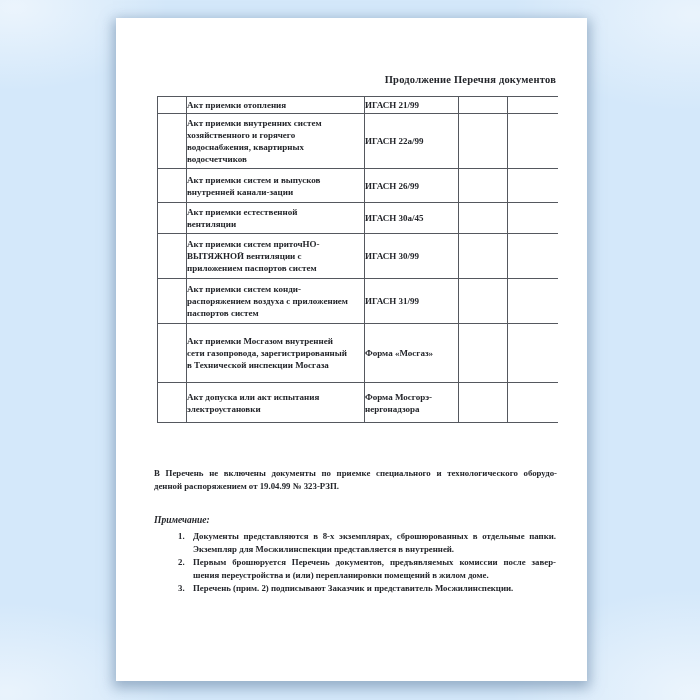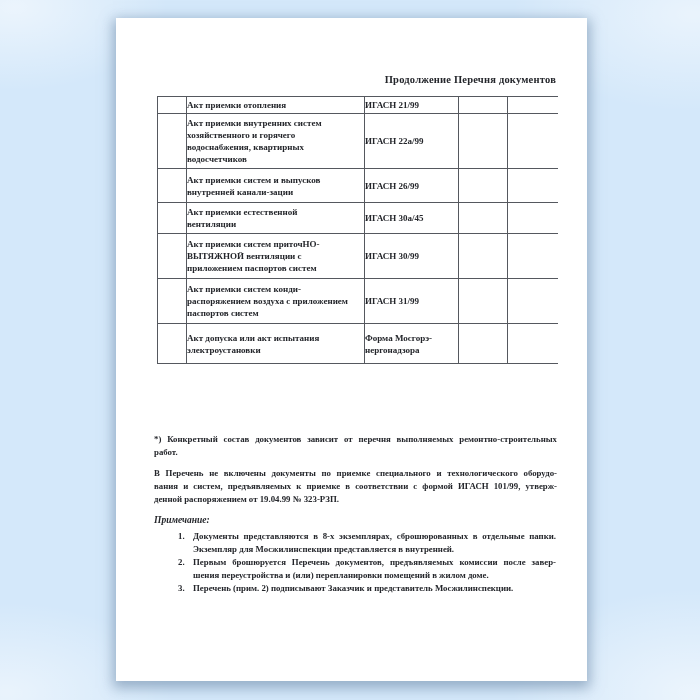--- a/index.html
+++ b/index.html
@@ -148,40 +148,44 @@
         </tr>
         <tr class="r6">
           <td class="c1"></td>
           <td class="c2">Акт приемки систем конди-
 распоряжением воздуха с приложением
 паспортов систем</td>
           <td class="c3">ИГАСН 31/99</td>
           <td class="c4"></td>
           <td class="c5"></td>
         </tr>
+        <tr class="r7">
+          <td class="c1"></td>
+          <td class="c2">Акт приемки Мосгазом внутренней
+сети газопровода, зарегистрированный
+в Технической инспекции Мосгаза</td>
+          <td class="c3">Форма «Мосгаз»</td>
+          <td class="c4"></td>
+          <td class="c5"></td>
+        </tr>
         <tr class="r8">
           <td class="c1"></td>
           <td class="c2">Акт допуска или акт испытания
 электроустановки</td>
           <td class="c3">Форма Мосгорэ-
 нергонадзора</td>
           <td class="c4"></td>
           <td class="c5"></td>
         </tr>
       </tbody>
     </table>
 
-    <div class="textblock footnote">
-      <div class="jline">*) Конкретный состав документов зависит от перечня выполняемых ремонтно-строительных</div>
-      <div class="nline">работ.</div>
-    </div>
 
     <div class="textblock paragraph">
       <div class="jline">В Перечень не включены документы по приемке специального и технологического оборудо-</div>
-      <div class="jline">вания и систем, предъявляемых к приемке в соответствии с формой ИГАСН 101/99, утверж-</div>
       <div class="nline">денной распоряжением от 19.04.99 № 323-РЗП.</div>
     </div>
 
     <div class="notes-heading">Примечание:</div>
 
     <div class="notes-list">
       <div class="note-item">
         <span class="note-num">1.</span>
         <div class="note-text">
           <div class="jline">Документы представляются в 8-х экземплярах, сброшюрованных в отдельные папки.</div>

